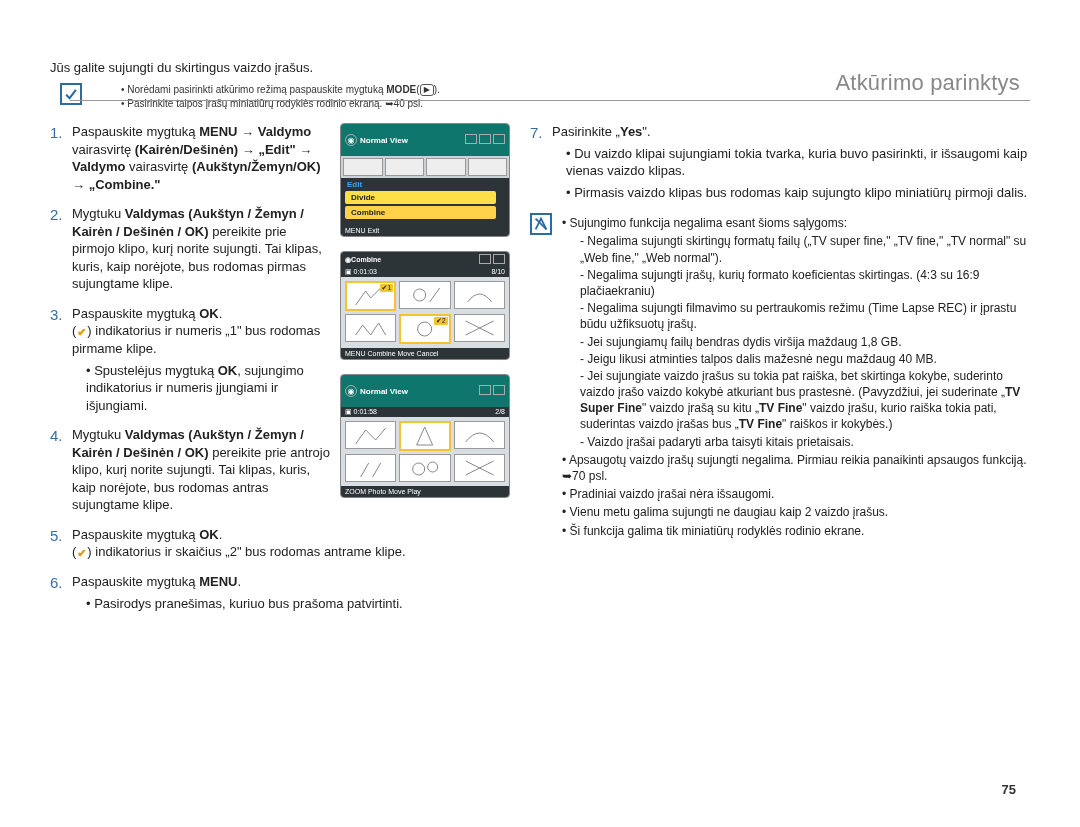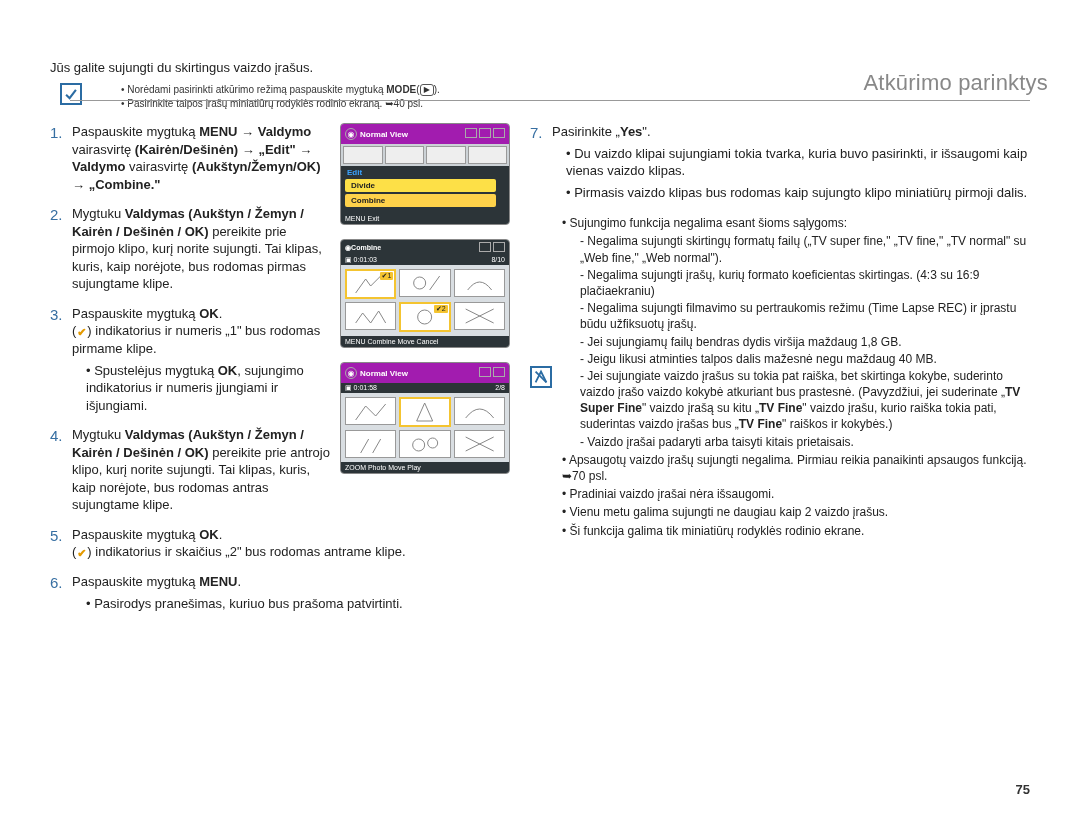--- a/index.html
+++ b/index.html
@@ -21,21 +21,21 @@
   .hr-top {
     position: absolute;
     top: 100px;
     left: 70px;
     right: 50px;
     border-top: 1px solid #999;
   }
   .header-right {
     position: absolute;
     top: 70px;
-    right: 32px;
+    right: 60px;
     font-size: 22px;
     color: #888;
     letter-spacing: 0.2px;
   }
   .section-title {
     font-size: 24px;
     color: #376fa2;
     margin: 56px 0 10px 0;
     font-weight: normal;
   }
@@ -101,23 +101,23 @@
     width: 168px;
     border: 1px solid #888;
     border-radius: 4px;
     background: #d9dee2;
     margin-bottom: 14px;
     font-size: 8px;
     color: #222;
     overflow: hidden;
   }
   .lcd .lcd-top {
-    background: #a21caf;
+    background: #0f766e;
     color: #fff;
-    padding: 4px 4px;
+    padding: 10px 4px;
     display: flex;
     align-items: center;
     justify-content: space-between;
     font-size: 8px;
   }
   .lcd .lcd-top .dot {
     width: 10px;height:10px;border:1px solid #aaa;border-radius:50%;
     display:inline-flex;align-items:center;justify-content:center;margin-right:3px;
   }
   .lcd .menu-area { background:#2c3438; color:#fff; padding: 0 9px 2px 0; }
@@ -151,26 +151,26 @@
     display:flex;justify-content:space-between;align-items:center;font-size:7px;font-weight:bold;
   }
   .mini-icons span{
     display:inline-block;width:10px;height:8px;border:1px solid #aaa;margin-left:2px;
   }
   .mode-pill{
     display:inline-block;border:1px solid #555;border-radius:3px;
     padding:0 3px;font-size:8px;vertical-align:middle;line-height:10px;
   }
   .pagenum {
-    position:absolute; right:50px; bottom:30px;
+    position:absolute; right:64px; bottom:30px;
     font-size:13px; font-weight:bold; color:#333;
   }
 
   .note-block {
-    display:flex;align-items:center;margin:10px 0 0 0;font-size:12px;
+    display:flex;align-items:flex-start;margin:10px 0 0 0;font-size:12px;
   }
   .note-block .note-icon-2 {
     width:18px;height:18px;border:2px solid #2b6ca3;
     display:inline-flex;align-items:center;justify-content:center;
     margin-right:10px;flex-shrink:0;
   }
   .note-block .nb-body { line-height:1.35; }
   .nb-body .bullet { margin:2px 0; }
   .nb-body .bullet::before { content:"• "; }
   .nb-body .dash { margin:1px 0 1px 18px; }

